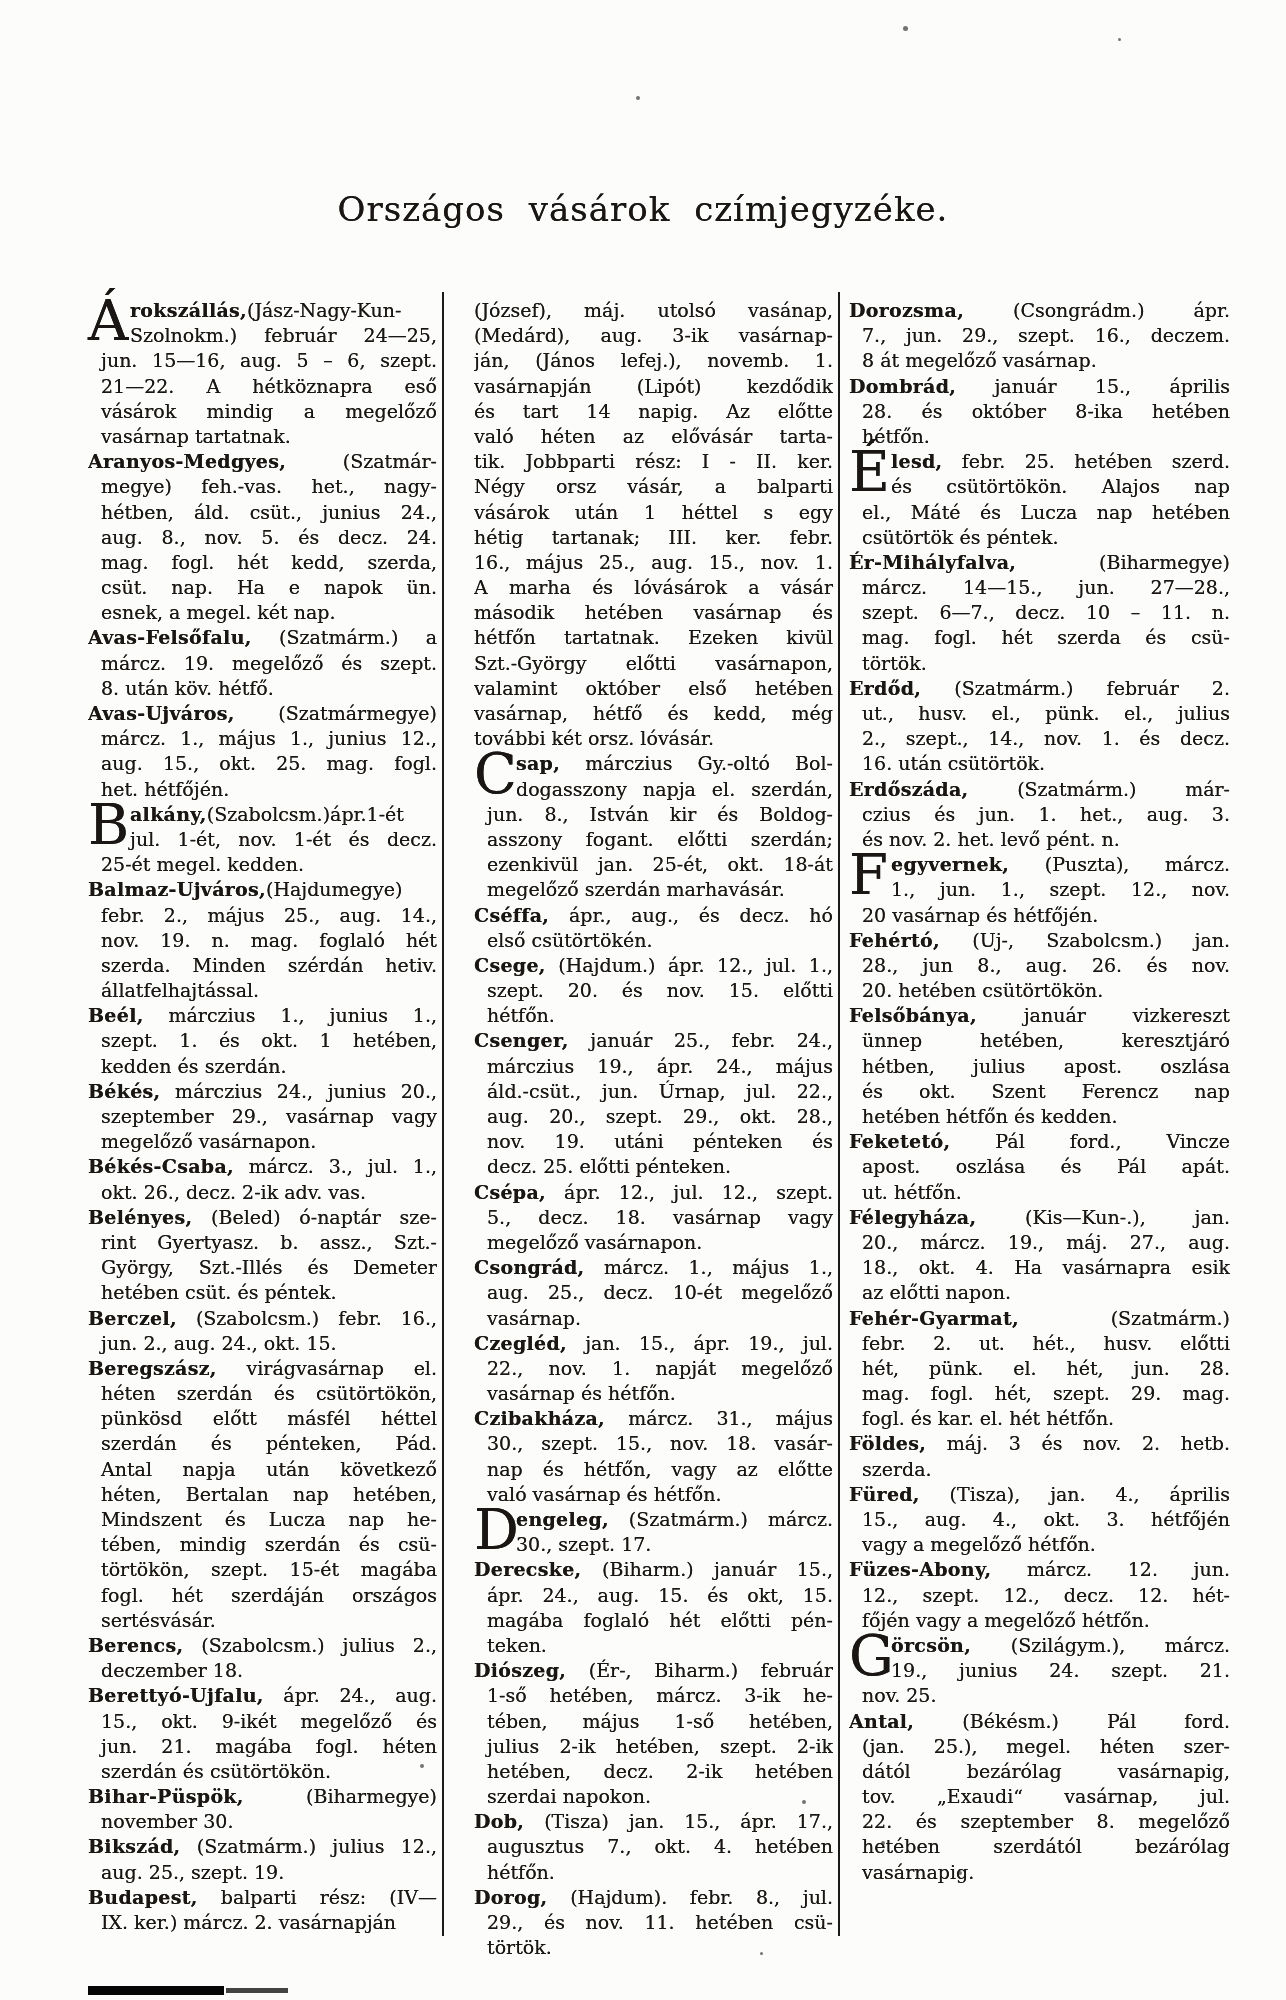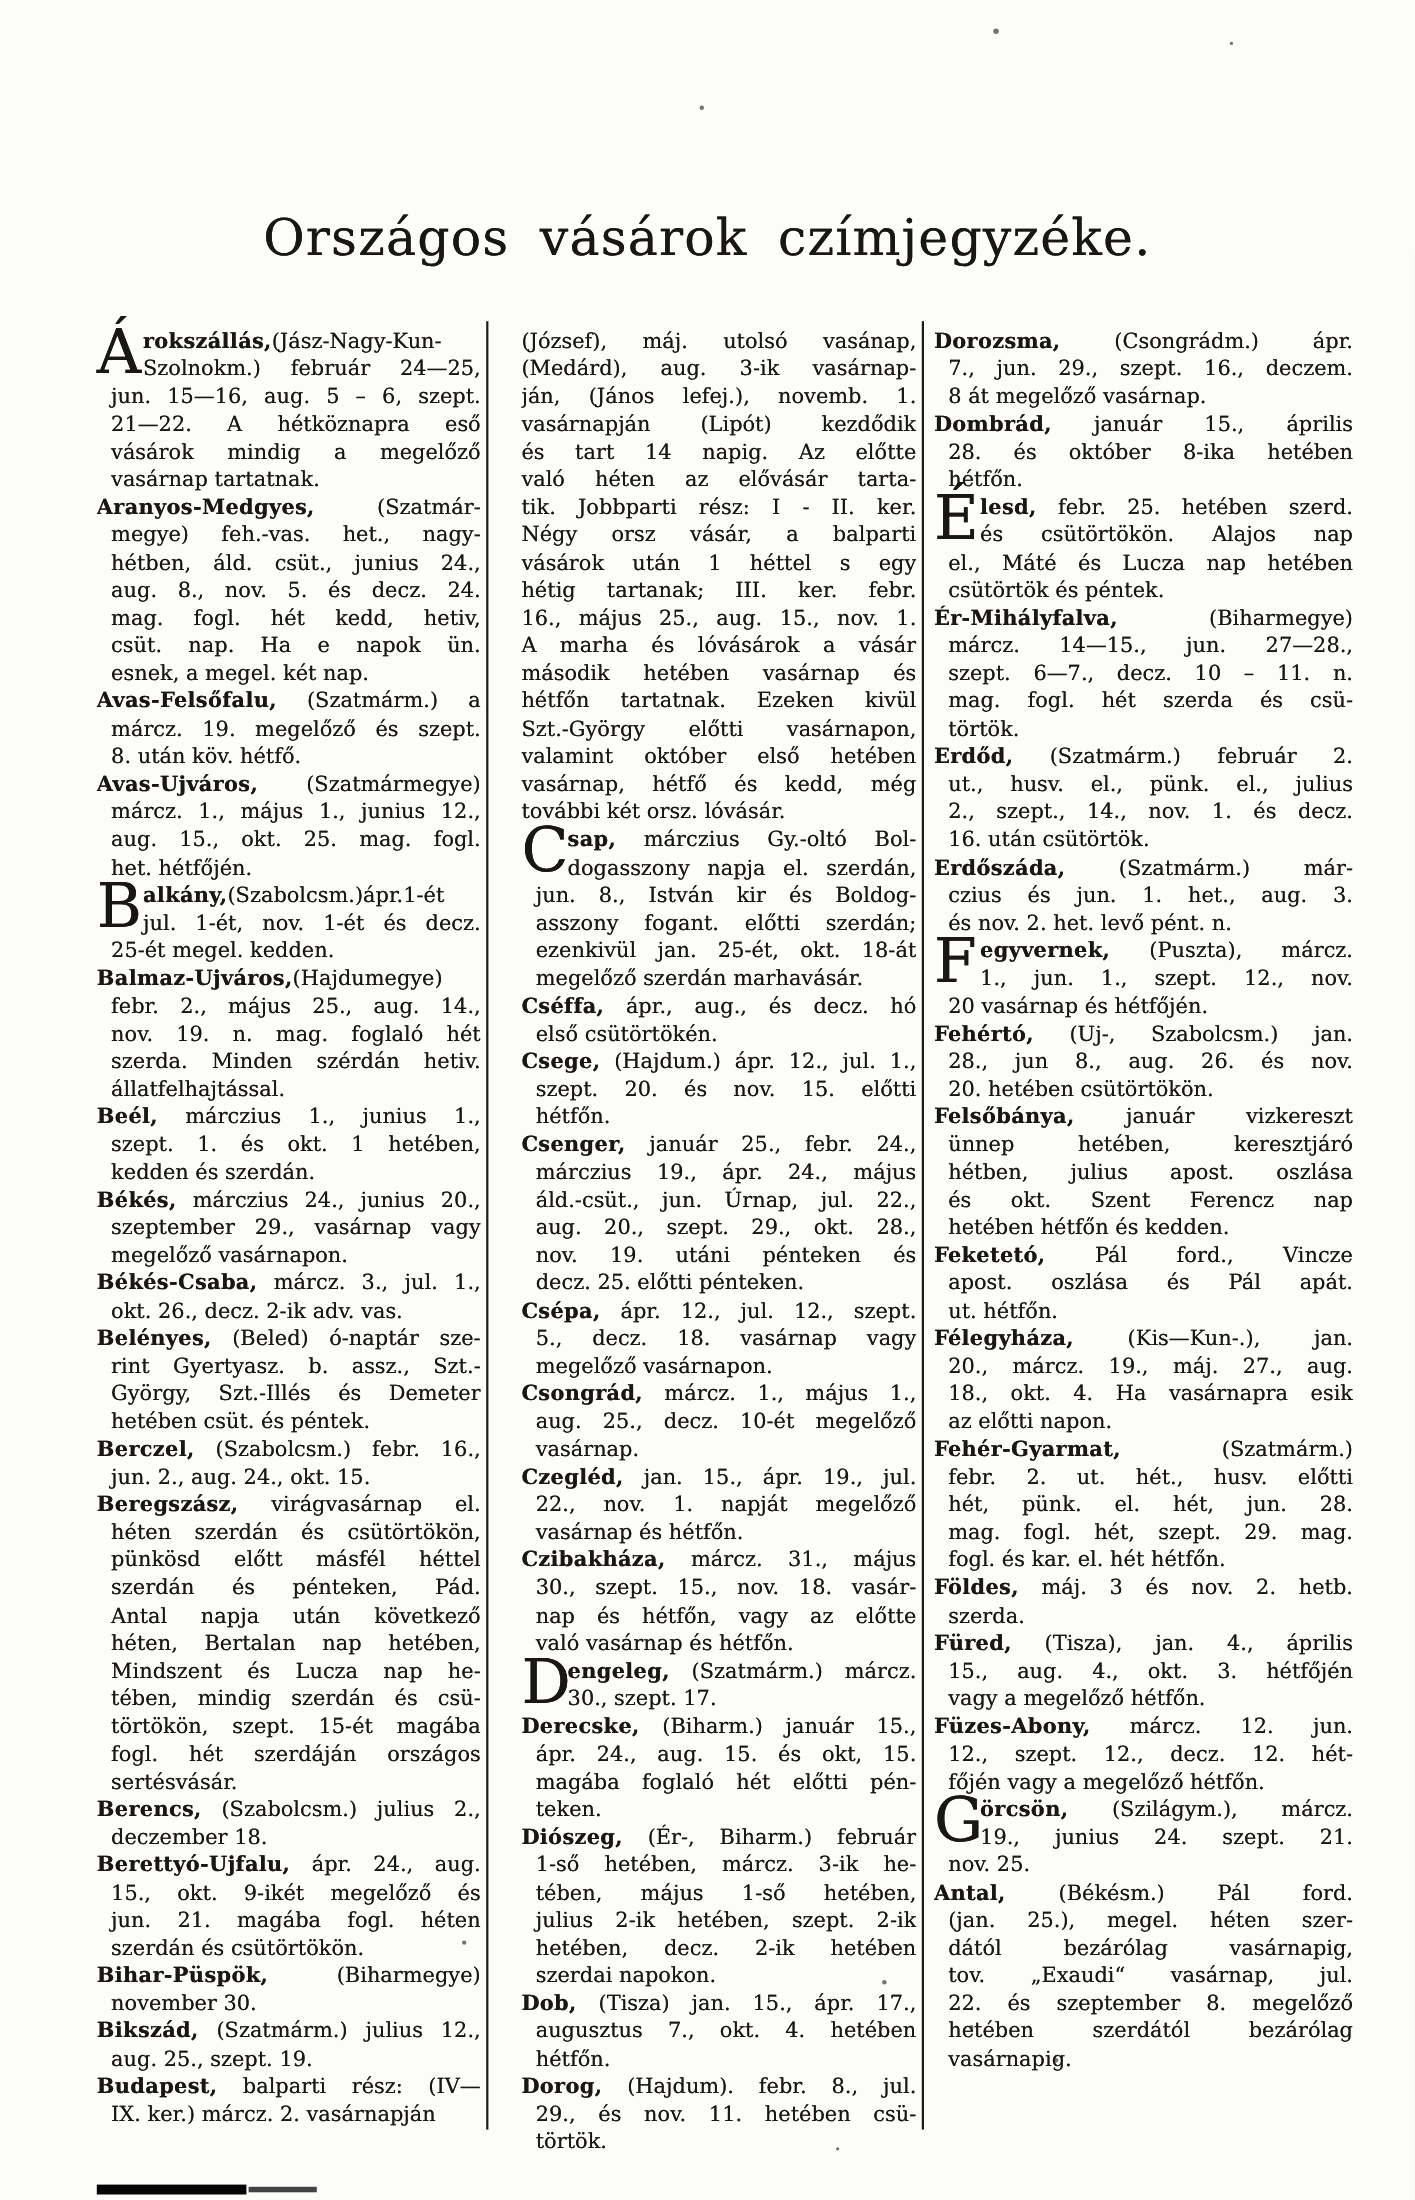--- a/index.html
+++ b/index.html
@@ -7,21 +7,21 @@
     width:1286px;height:2000px;
     background:#e9e9e7;
     font-family:"DejaVu Serif","Liberation Serif",serif;
   }
   .page{
     position:relative;width:1286px;height:2000px;overflow:hidden;
     background:#fcfcfa;color:#191613;
   }
   .title{
     position:absolute;top:191px;left:0;width:1286px;
-    text-align:center;font-size:46px;line-height:1.1;
+    text-align:center;font-size:34px;line-height:1.1;
     letter-spacing:1px;word-spacing:12px;white-space:nowrap;
     text-shadow:0 0 0.6px rgba(10,10,10,.85);
   }
   .rule{position:absolute;top:292px;height:1644px;width:2px;background:#1c1a18;}
   .r1{left:442px}
   .r2{left:838px}
   .col{position:absolute;top:298px;font-size:19px;line-height:25.2px;}
   #col1{left:88px;width:349px}
   #col2{left:474px;width:359px}
   #col3{left:849px;width:381px}
@@ -60,21 +60,21 @@
         <div class="ln cont">jun. 15—16, aug. 5 – 6, szept.</div>
         <div class="ln cont">21—22. A hétköznapra eső</div>
         <div class="ln cont">vásárok mindig a megelőző</div>
         <div class="ln last cont">vasárnap tartatnak.</div>
       </div>
       <div class="entry">
         <div class="ln"><b class="nm">Aranyos-Medgyes,</b> (Szatmár-</div>
         <div class="ln cont">megye) feh.-vas. het., nagy-</div>
         <div class="ln cont">hétben, áld. csüt., junius 24.,</div>
         <div class="ln cont">aug. 8., nov. 5. és decz. 24.</div>
-        <div class="ln cont">mag. fogl. hét kedd, hetiv,</div>
+        <div class="ln cont">mag. fogl. hét kedd, szerda,</div>
         <div class="ln cont">csüt. nap. Ha e napok ün.</div>
         <div class="ln last cont">esnek, a megel. két nap.</div>
       </div>
       <div class="entry">
         <div class="ln"><b class="nm">Avas-Felsőfalu,</b> (Szatmárm.) a</div>
         <div class="ln cont">márcz. 19. megelőző és szept.</div>
         <div class="ln last cont">8. után köv. hétfő.</div>
       </div>
       <div class="entry">
         <div class="ln"><b class="nm">Avas-Ujváros,</b> (Szatmármegye)</div>

